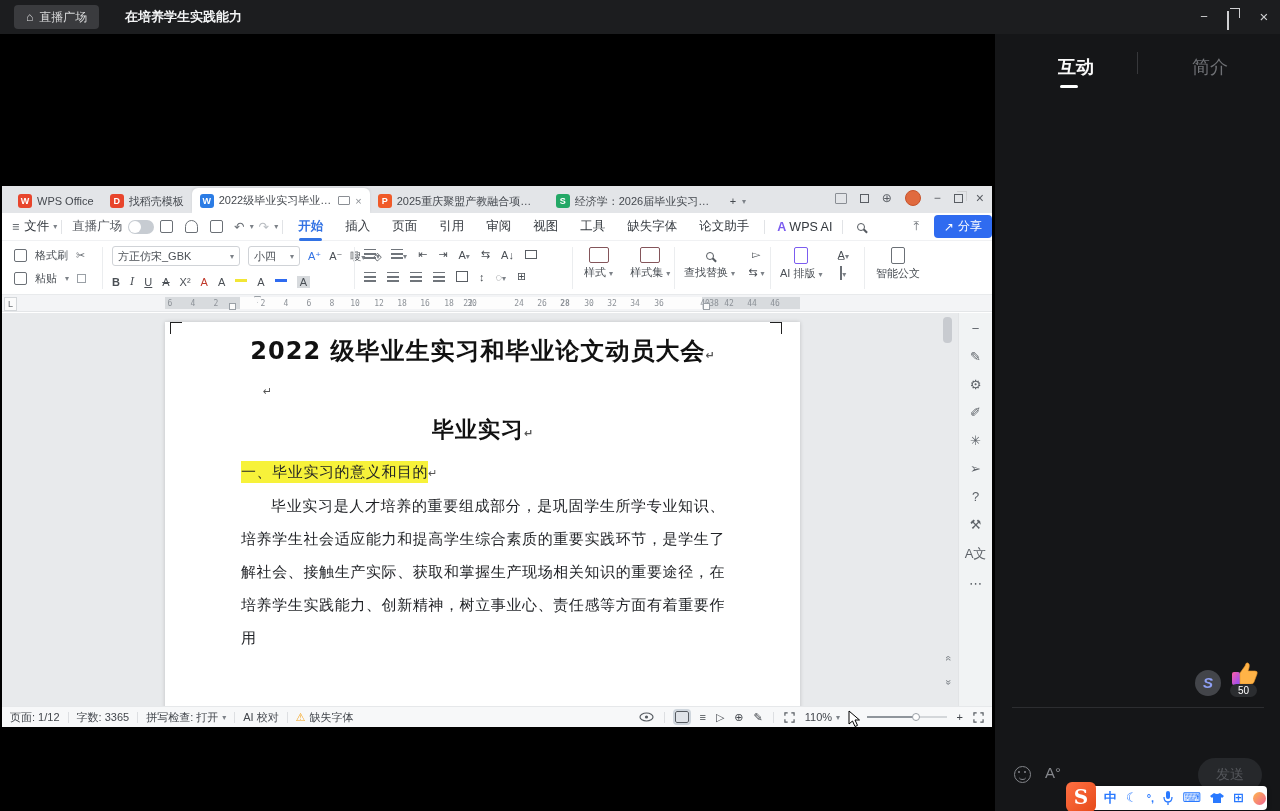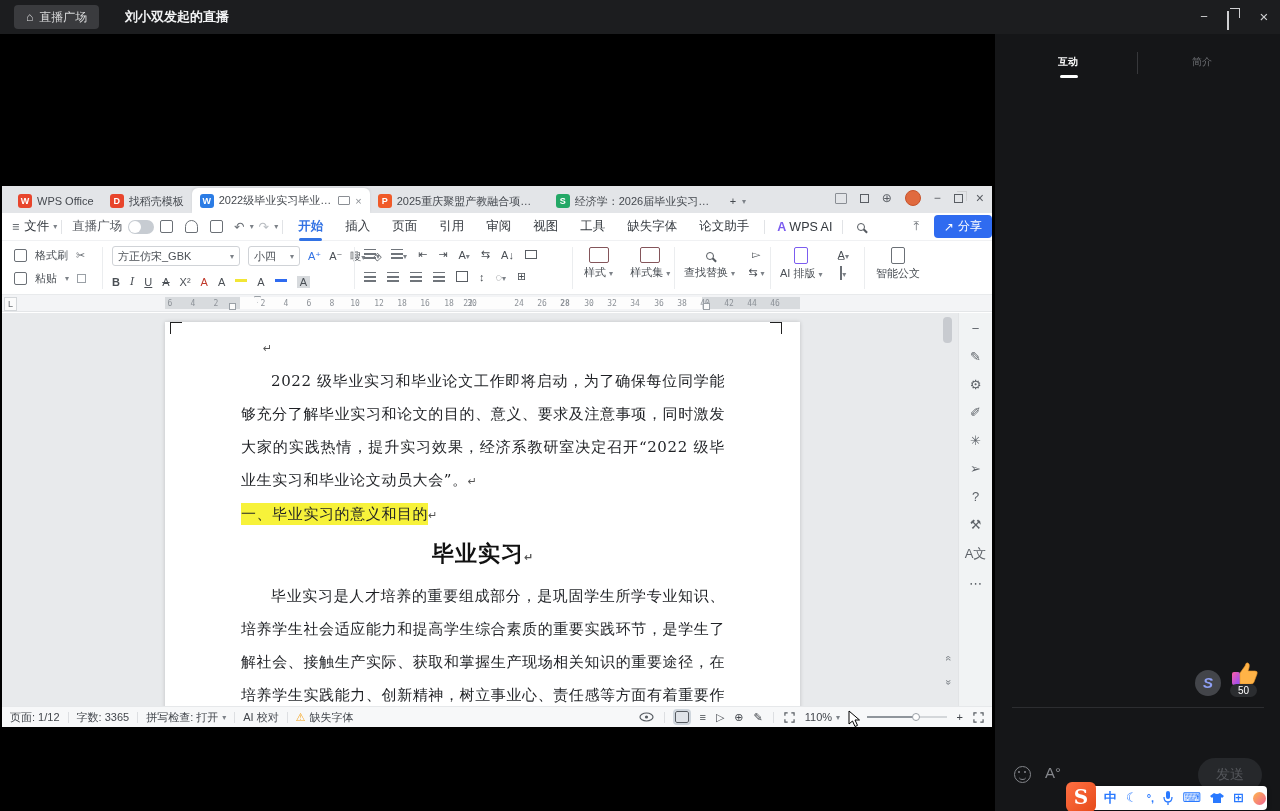--- a/index.html
+++ b/index.html
@@ -113,21 +113,21 @@
   #status-right { position:absolute; right:8px; top:0; height:20px; display:flex; align-items:center; gap:10px; }
   #zoom-track { width:80px; height:2px; background:#d4d7da; position:relative; }
   #zoom-fill { position:absolute; left:0; top:0; height:2px; width:48px; background:#8f959b; }
   #zoom-dot { position:absolute; left:45px; top:-3px; width:8px; height:8px; border-radius:50%; background:#fff;
               border:1px solid #9aa0a6; }
   .view-ic { width:14px; height:12px; border:1px solid #565b61; border-radius:2px; }
   .view-ic.sel { background:#dfe3e8; outline:2px solid #cfd6dd; }
 
   
   #panel { left:995px; top:34px; width:285px; height:777px; background:#151618; }
-  .ptab { top:21px; font-size:10px; }
+  .ptab { top:21px; font-size:18px; }
   #tab-interact { left:63px; color:#fafafa; font-weight:bold; }
   #tab-interact::after { content:""; position:absolute; left:2px; bottom:-9px; width:18px; height:3px;
                          background:#fff; border-radius:2px; }
   #tab-intro { left:197px; color:#6f7175; }
   #ptab-sep { left:142px; top:18px; width:1px; height:22px; background:#37383b; }
   #sys-msg { left:17px; top:592px; background:#2e2f33; border-radius:6px; padding:6px 10px;
              color:#dfe0e2; font-size:13px; }
   #sogou-float { left:200px; top:636px; width:26px; height:26px; border-radius:50%; background:#43454a;
                  color:#8fa0f5; font-weight:bold; font-size:15px; text-align:center; line-height:26px; font-style:italic; }
   #like-btn { left:234px; top:624px; width:30px; height:30px; }
@@ -160,21 +160,21 @@
 </head>
 <body>
 
 <div id="stage">
 
   <div id="titlebar" class="abs">
     <div id="home-btn" class="abs">
       <span>⌂</span>
       <span>直播广场</span>
     </div>
-    <div id="stream-title" class="abs">刘小双发起的直播</div>
+    <div id="stream-title" class="abs">在培养学生实践能力</div>
     <div class="abs win-ctl" style="left:1196px;">−</div>
     <div class="abs" style="left:1227px; top:12px;"><span class="restore-ic"></span></div>
     <div class="abs win-ctl" style="left:1256px; font-size:15px;">×</div>
   </div>
 
   <div id="video" class="abs">
 
     <div id="wps" class="abs">
 
       <div id="wps-tabs" class="abs">
@@ -390,40 +390,40 @@
         <span class="rnum" style="left:447px;">18</span>
         <span class="rnum" style="left:470px;">30</span>
         <span class="rnum" style="left:466px;">22</span>
         <span class="rnum" style="left:517px;">24</span>
         <span class="rnum" style="left:540px;">26</span>
         <span class="rnum" style="left:563px;font-weight:bold;">28</span>
         <span class="rnum" style="left:587px;">30</span>
         <span class="rnum" style="left:610px;">32</span>
         <span class="rnum" style="left:633px;">34</span>
         <span class="rnum" style="left:657px;">36</span>
-        <span class="rnum" style="left:680px;">38</span>
+        <span class="rnum" style="left:712px;">38</span>
         <span class="rnum" style="left:703px;">40</span>
         <span class="rnum" style="left:727px;">42</span>
         <span class="rnum" style="left:750px;">44</span>
         <span class="rnum" style="left:773px;">46</span>
         <span class="ind-mark" style="left:252px; top:1px; clip-path:polygon(0 0,100% 0,50% 100%);"></span>
         <span class="ind-mark" style="left:227px; top:8px;"></span>
         <span class="ind-mark" style="left:701px; top:8px;"></span>
       </div>
       <div id="tabstop-box" class="abs">L</div>
 
       <div id="doc-area" class="abs">
         <div id="page">
           <span id="corner-l" class="corner"></span>
           <span id="corner-r" class="corner"></span>
           <div id="doc-body">
+            <div id="doc-title"><span>2022 级毕业生实习和毕业论文动员大会</span><span class="pilcrow">↵</span></div>
             <div class="blankline"><span class="pilcrow">↵</span></div>
-            <div class="para"><span>2022 级毕业实习和毕业论文工作即将启动，为了确保每位同学能够充分了解毕业实习和论文的目的、意义、要求及注意事项，同时激发大家的实践热情，提升实习效果，经济系教研室决定召开“2022 级毕业生实习和毕业论文动员大会”。</span><span class="pilcrow">↵</span></div>
+            <div id="sec-head"><span>毕业实习</span><span class="pilcrow">↵</span></div>
             <div id="hl-line"><span class="hl">一、毕业实习的意义和目的</span><span class="pilcrow">↵</span></div>
-            <div id="sec-head"><span>毕业实习</span><span class="pilcrow">↵</span></div>
             <div class="para">毕业实习是人才培养的重要组成部分，是巩固学生所学专业知识、培养学生社会适应能力和提高学生综合素质的重要实践环节，是学生了解社会、接触生产实际、获取和掌握生产现场相关知识的重要途径，在培养学生实践能力、创新精神，树立事业心、责任感等方面有着重要作用</div>
           </div>
         </div>
       </div>
 
       <div id="doc-thumb" class="abs"></div>
       <div class="abs pg-chev" style="top:470px; transform:rotate(90deg);">«</div>
       <div class="abs pg-chev" style="top:494px; transform:rotate(90deg);">»</div>
 
       <div id="side-tools" class="abs">

